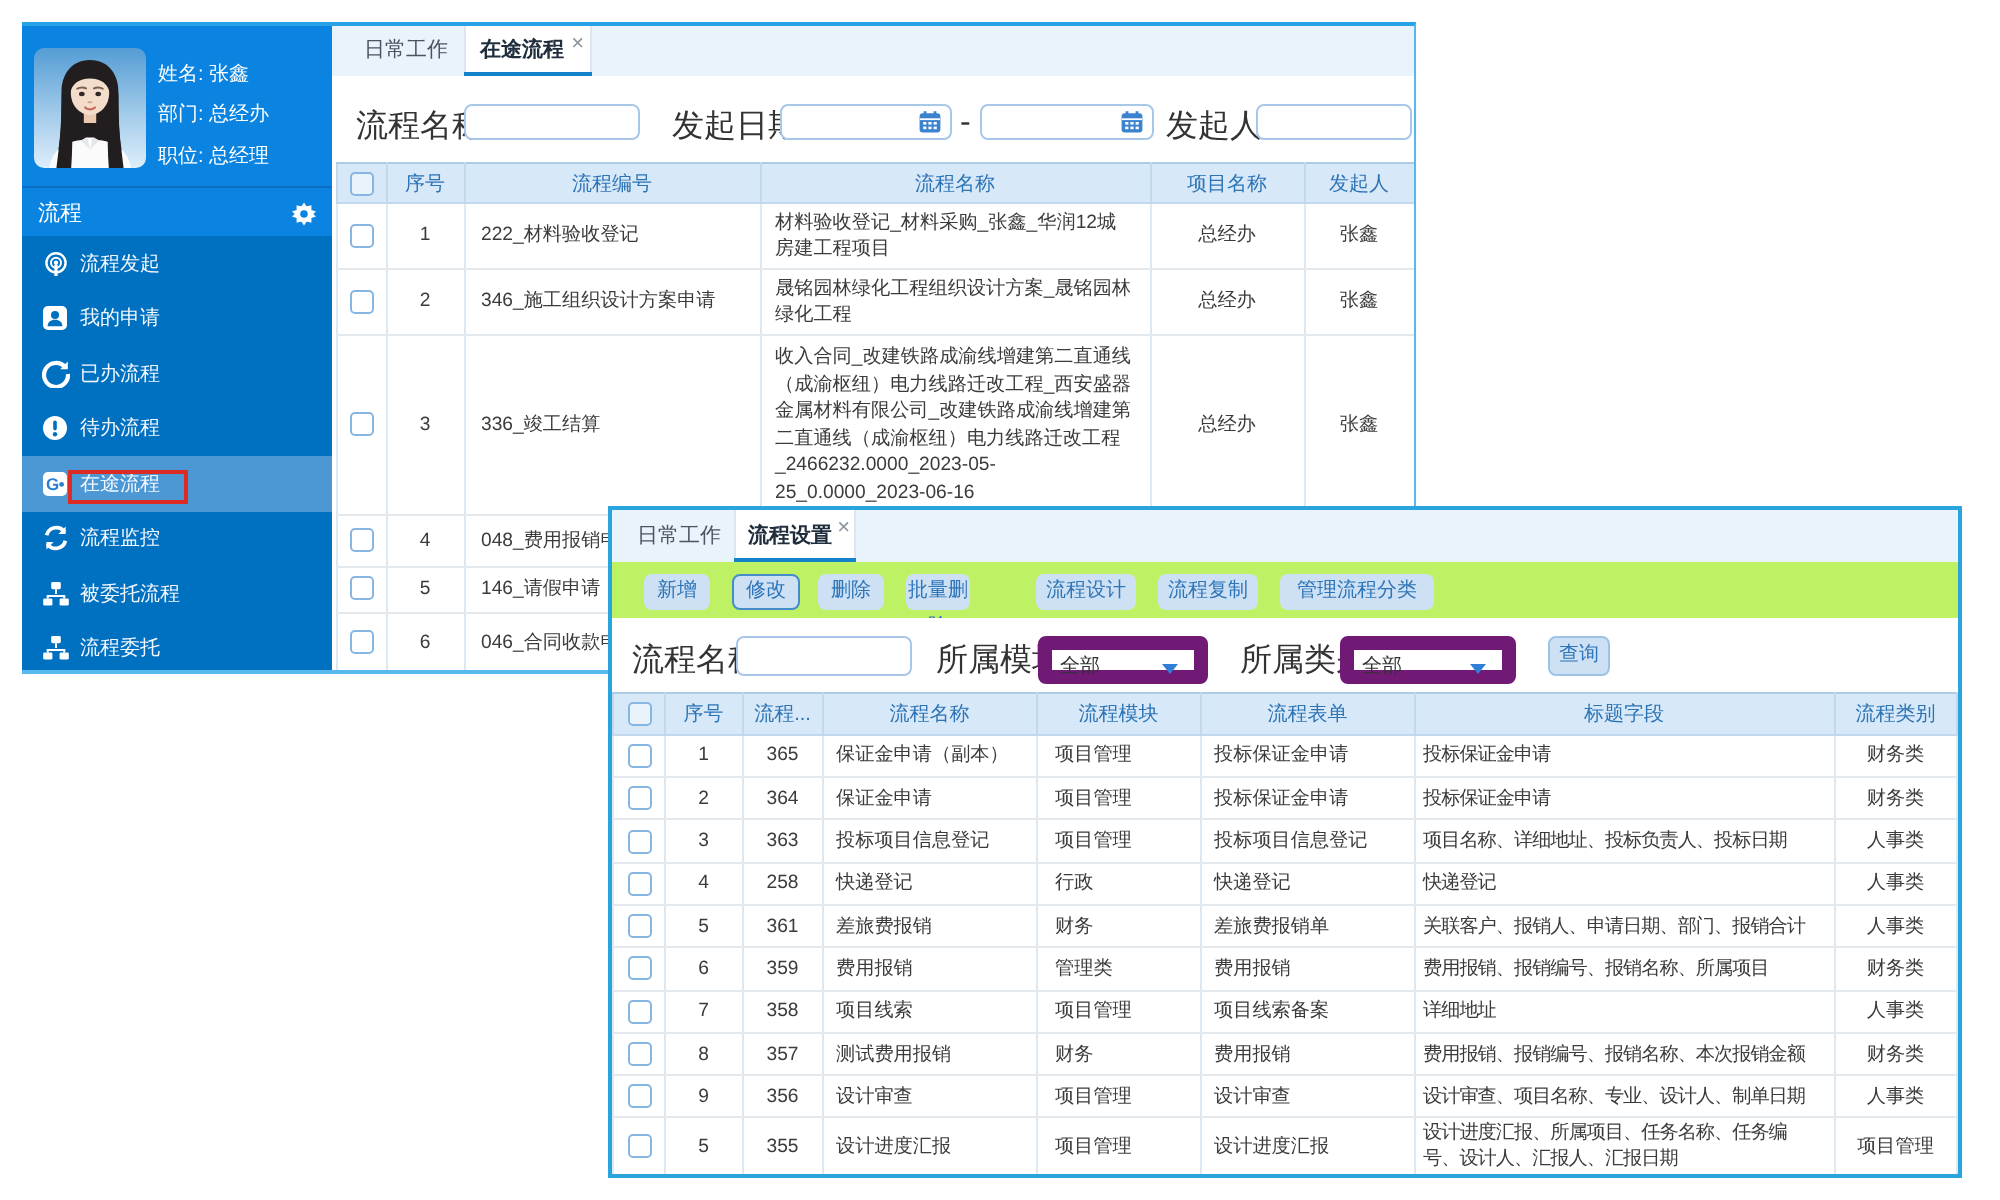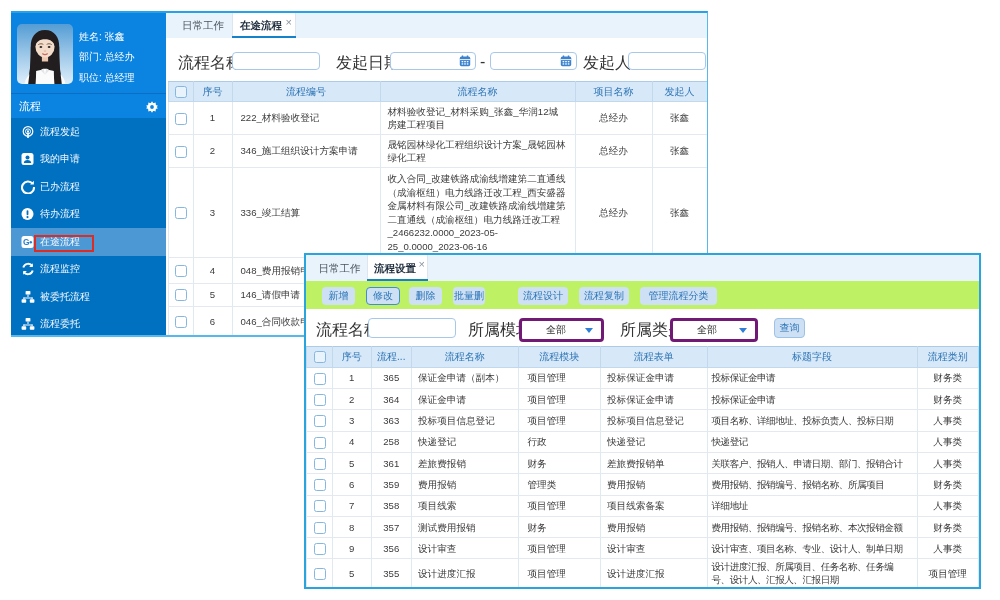--- a/index.html
+++ b/index.html
@@ -38,21 +38,21 @@
 .cb{width:12px;height:12px;border:1px solid #85b7e2;border-radius:2.5px;background:#fff;display:inline-block;vertical-align:middle}
 th .cb{background:#e9f3fb}
 
 #win2{position:absolute;left:304px;top:253px;width:677px;height:336px;border:2px solid #29a4dd;background:#fff;overflow:hidden;z-index:60}
 #w2tabs{position:absolute;left:0;top:0;right:0;height:26px;background:#e9f3fb;z-index:5}
 #w2tabs .tab{height:26px;line-height:26px}
 #btns{position:absolute;left:0;top:26px;right:0;height:28px;background:#bef264}
 .btn{position:absolute;top:6px;height:18px;background:#cde0f4;border-radius:4px;color:#2e75b8;font-size:10px;text-align:center;line-height:18px}
 .btn.bd{border:1px solid #448cca;line-height:16px}
 #f2{position:absolute;left:0;top:54px;right:0;height:36px;background:#fff}
-.fsel{position:absolute;height:24px;background:#fff;border:3px solid #701a75;border-radius:4px;font-size:10px;color:#333;line-height:18px;padding-left:24px}
+.fsel{position:absolute;height:24px;background:#fff;border:7px solid #701a75;border-radius:4px;font-size:10px;color:#333;line-height:18px;padding-left:4px}
 .fsel .tri{position:absolute;right:8px;top:7px;width:0;height:0;border-left:4.5px solid transparent;border-right:4.5px solid transparent;border-top:5.5px solid #2f7ed8}
 #qbtn{position:absolute;height:20px;background:#cde0f4;border:1px solid #9dc2e6;border-radius:4px;color:#2e75b8;font-size:10px;text-align:center;line-height:18px}
 #t2{position:absolute;left:0;top:90.5px;width:673px;border-collapse:collapse;table-layout:fixed;font-size:9.6px;color:#3b3b3b}
 #t2 th{background:#d7e8f8;color:#2d74b5;font-weight:normal;height:21px;border:1px solid #c2d8ec;border-top:1px solid #aecbe5;font-size:10px;overflow:hidden;white-space:nowrap}
 #t2 td{border:1px solid #e3e9ef;border-left:1px solid #dfe9f2;border-right:1px solid #dfe9f2;padding:1px 6px;line-height:13px;vertical-align:middle;background:#fff;overflow:hidden;white-space:nowrap}
 #t2 td.wrap{white-space:normal;padding:1px 4px;letter-spacing:-0.5px}
 #t2 td.tf{padding:1px 4px;letter-spacing:-0.5px}
 #t2 td.md{padding:1px 9px}
 #t2 td.ctr,#t2 th.ctr{text-align:center;padding:1px 2px}
 #t2 tr{height:21.3px}

